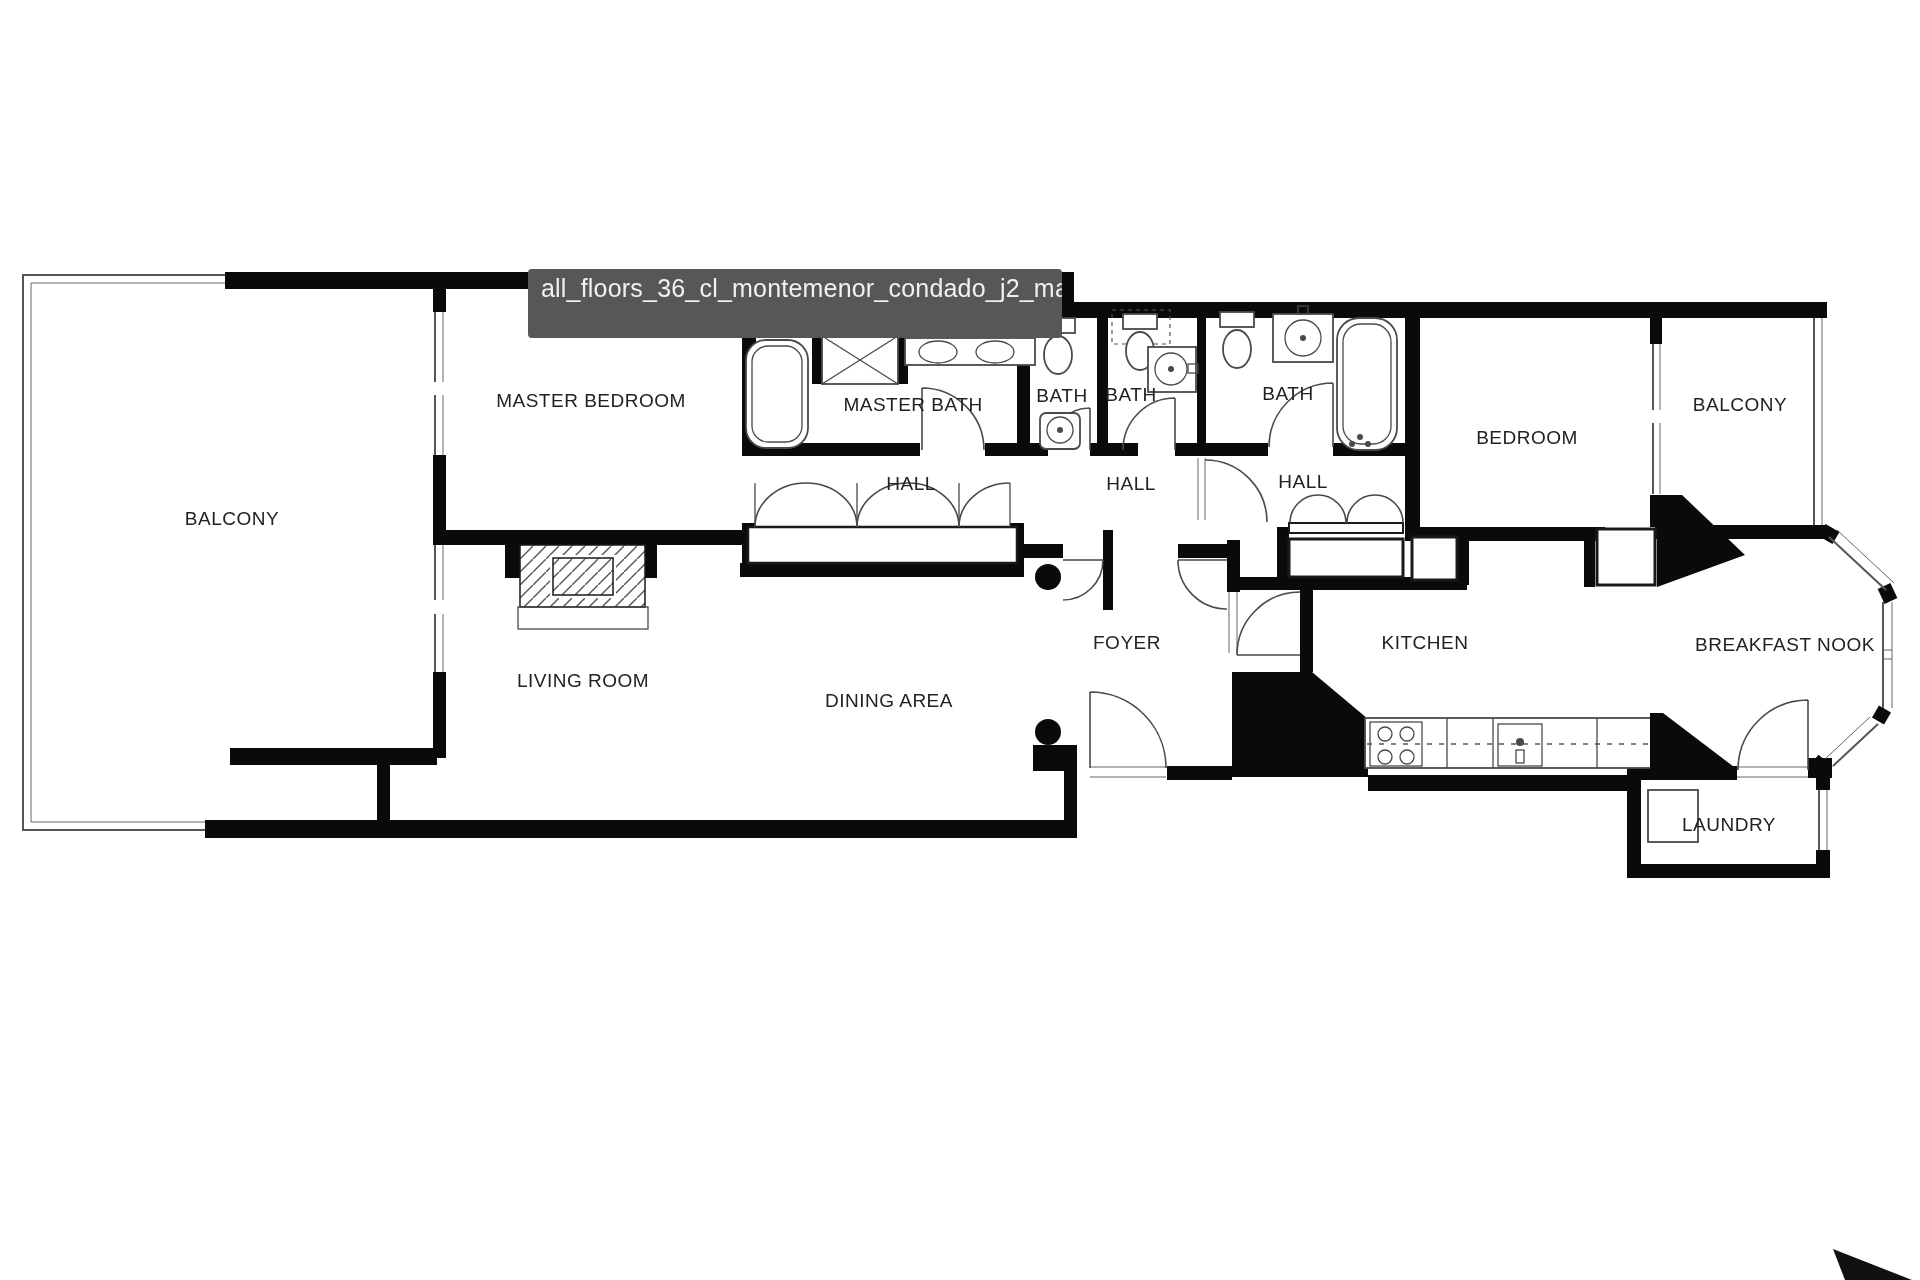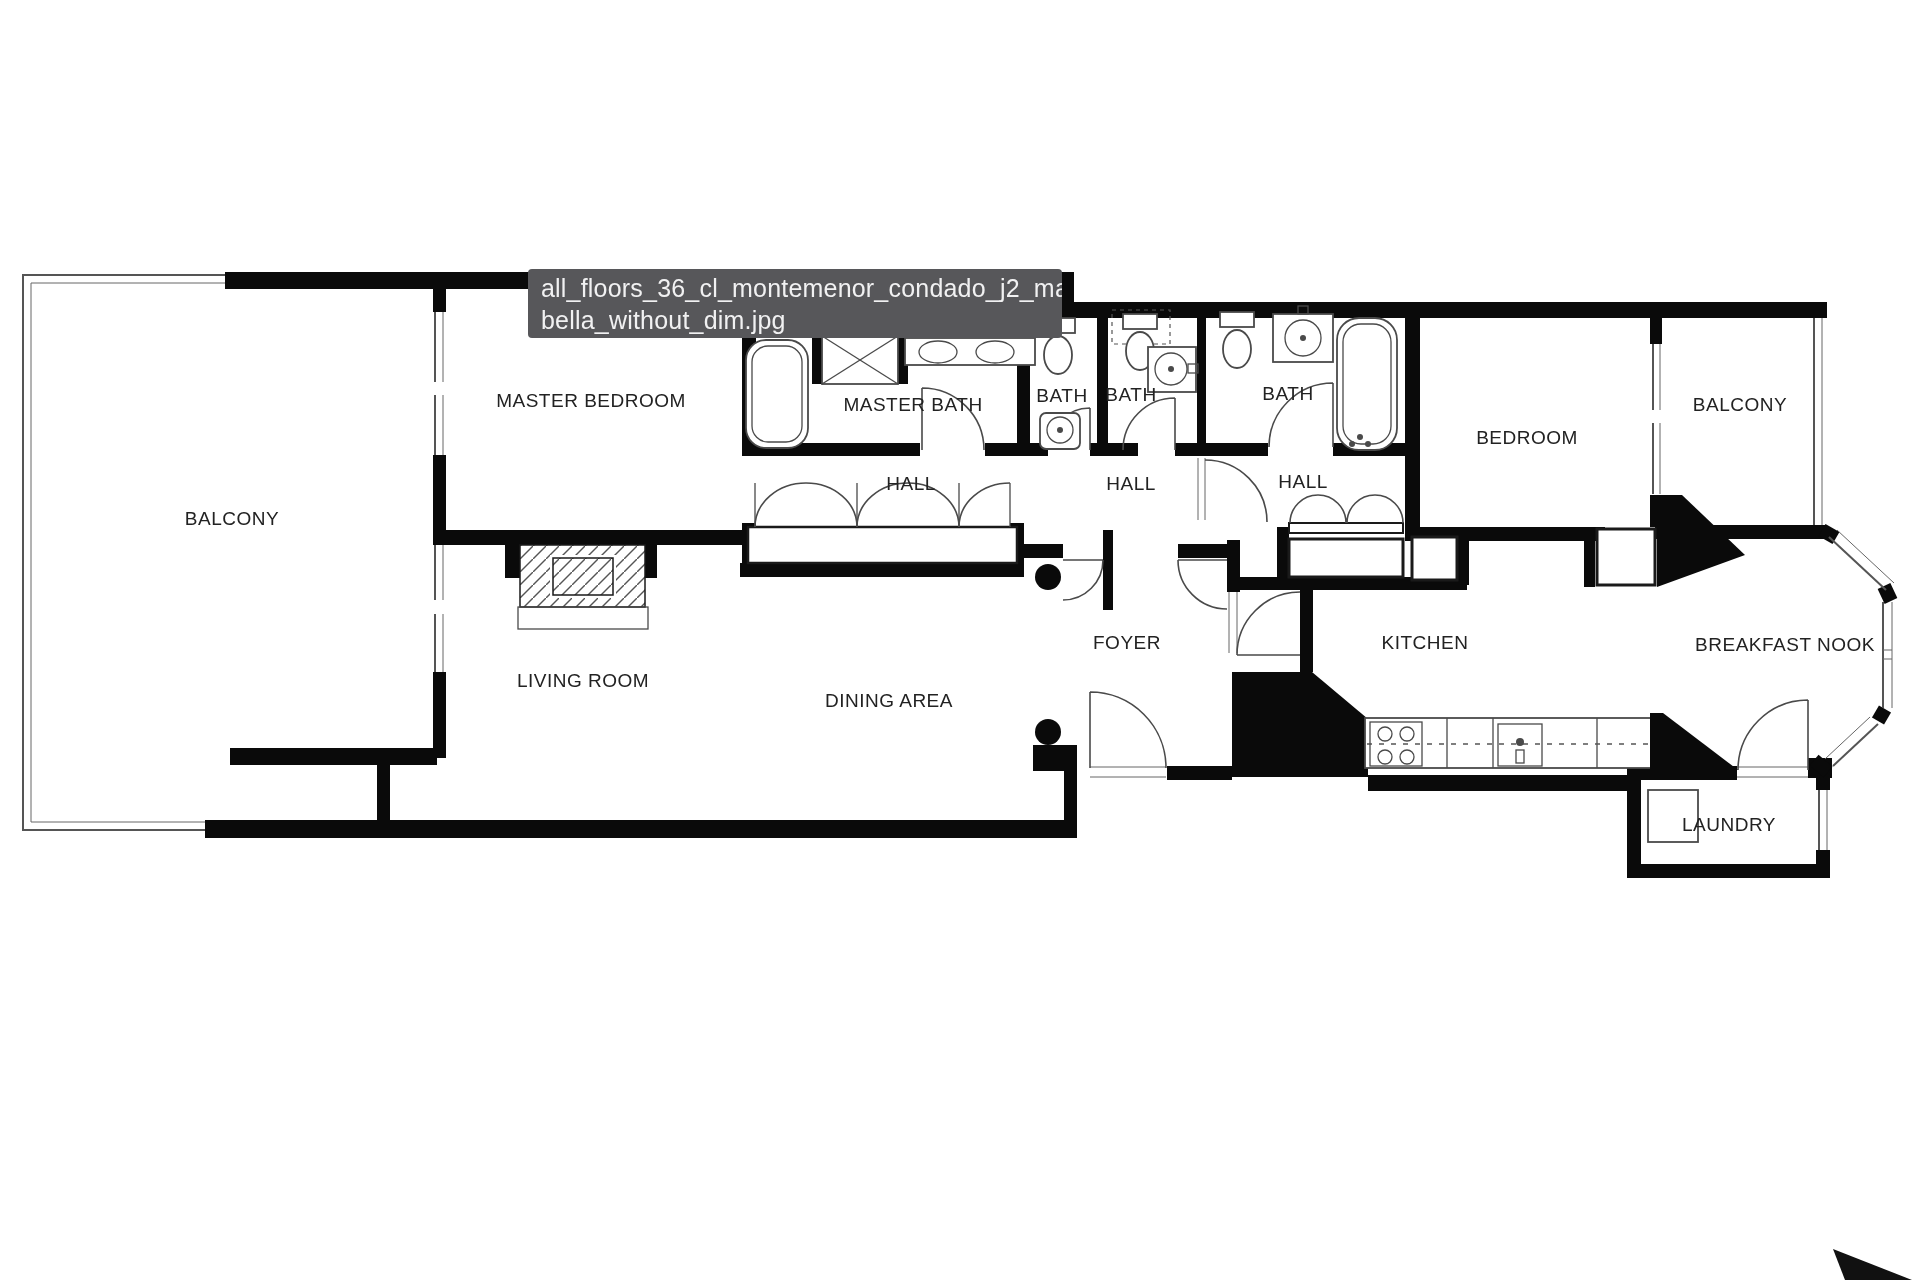--- a/index.html
+++ b/index.html
@@ -288,20 +288,19 @@
       <text class="room-label" x="1425" y="649">KITCHEN</text>
       <text class="room-label" x="1785" y="651">BREAKFAST NOOK</text>
       <text class="room-label" x="583" y="687">LIVING ROOM</text>
       <text class="room-label" x="889" y="707">DINING AREA</text>
       <text class="room-label" x="1729" y="831">LAUNDRY</text>
     </g>
   </svg>
 
   <div class="tooltip">
     <span>all_floors_36_cl_montemenor_condado_j2_mar</span>
-    <span>bella_without_dim.jpg</span>
   </div>
 
   <svg class="cursor-svg" viewBox="0 0 1920 1280">
     <polygon points="1833,1249 1912,1280 1845,1280" fill="#111111"></polygon>
   </svg>
 
 </div>
 
 </body></html>

